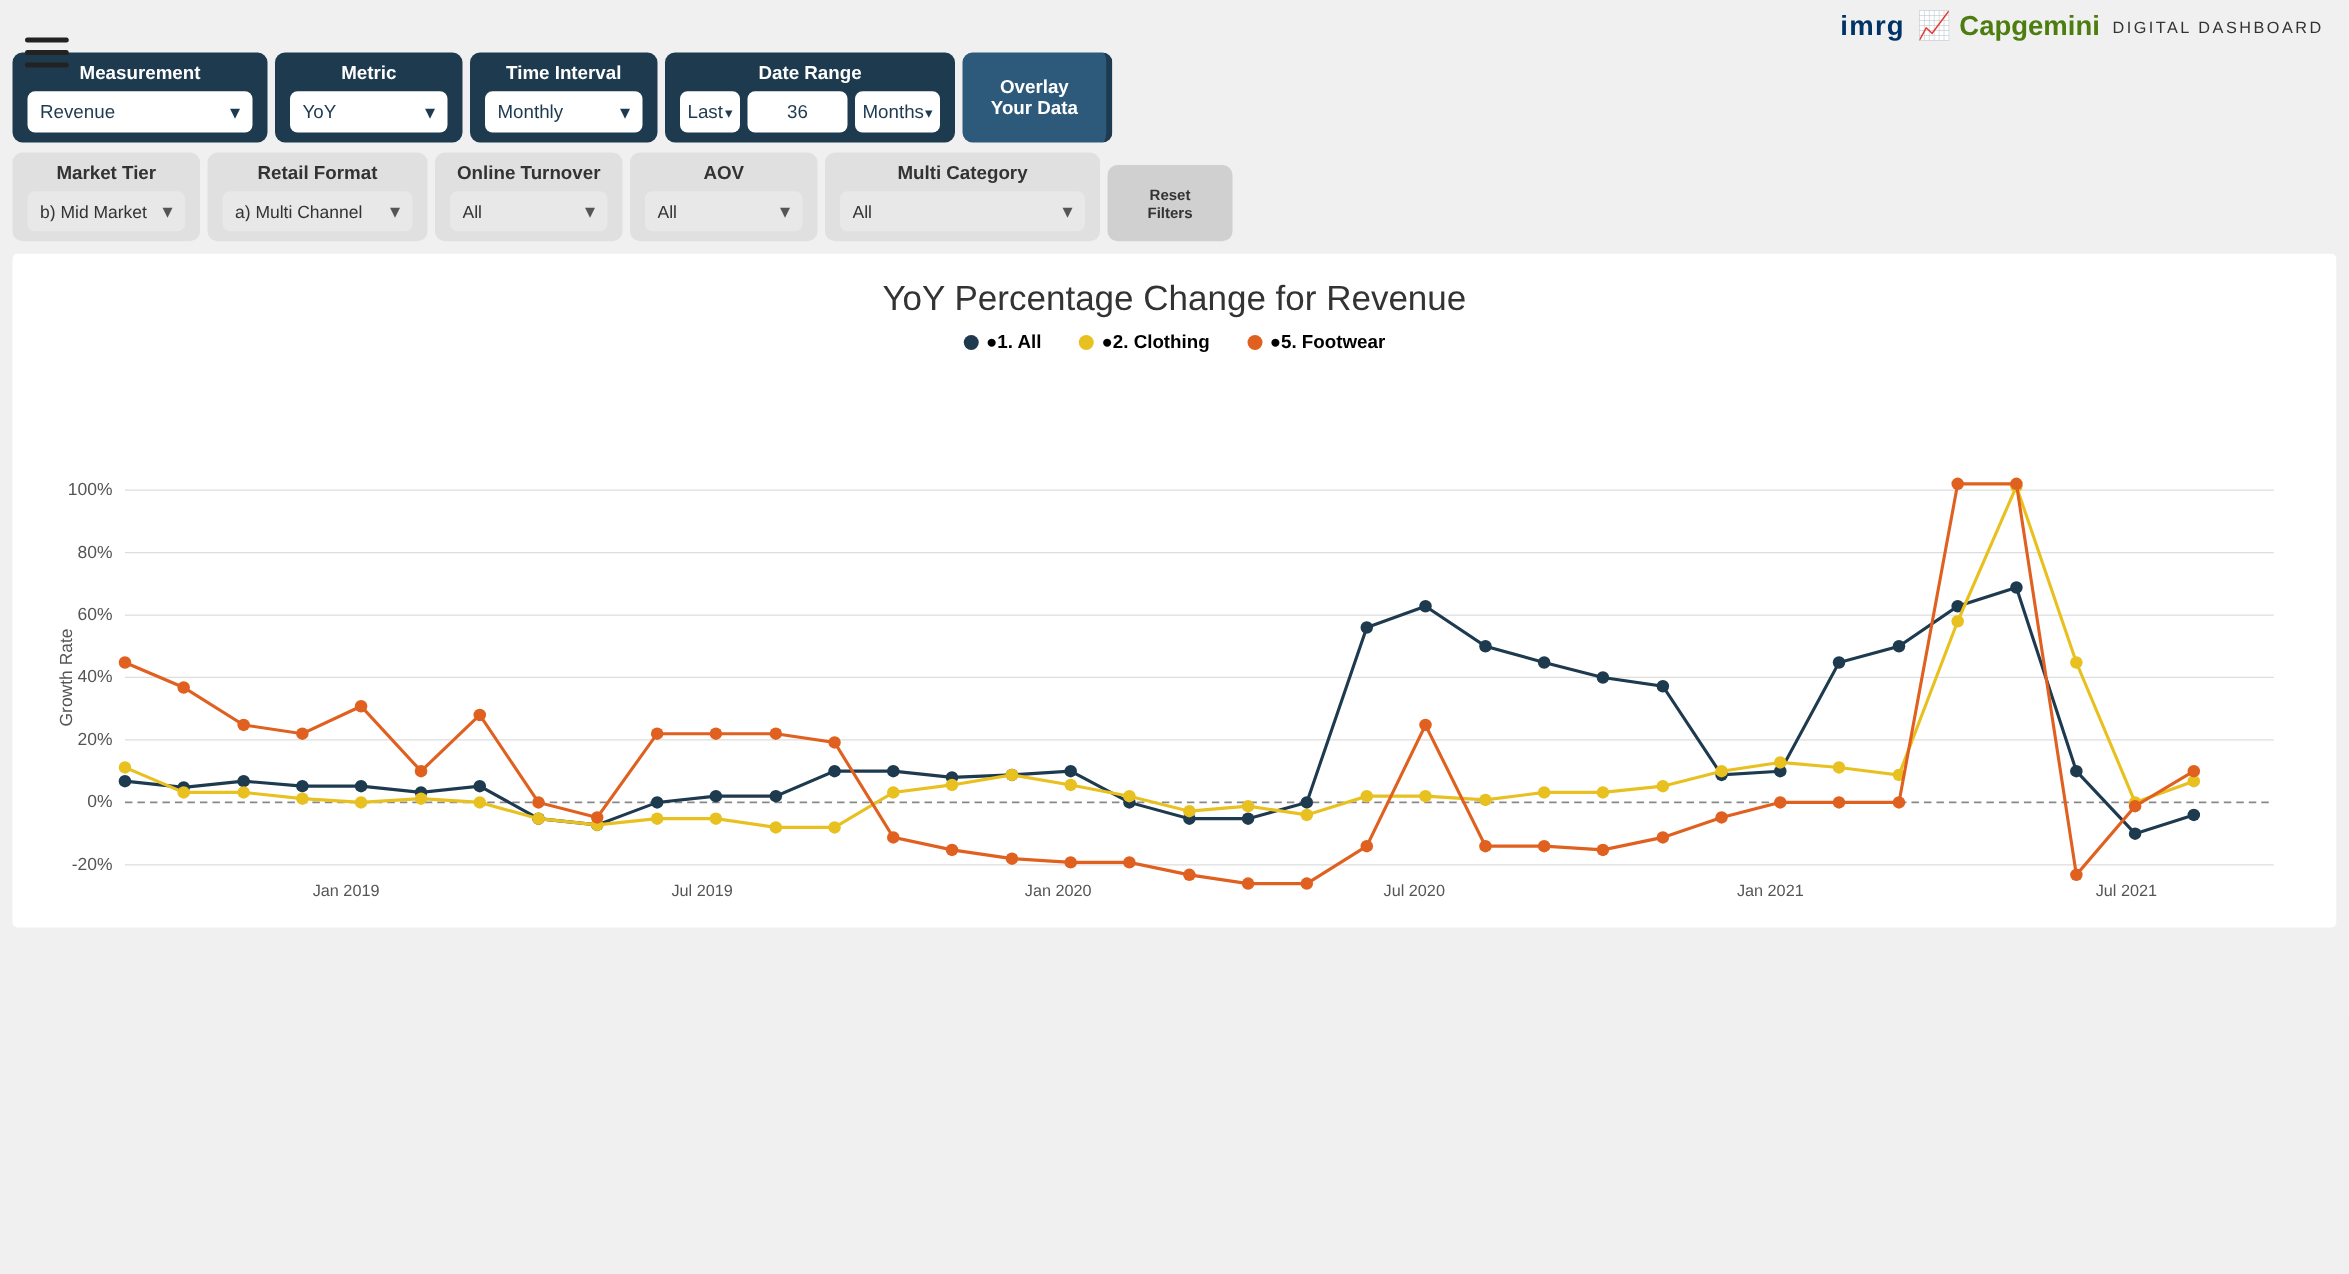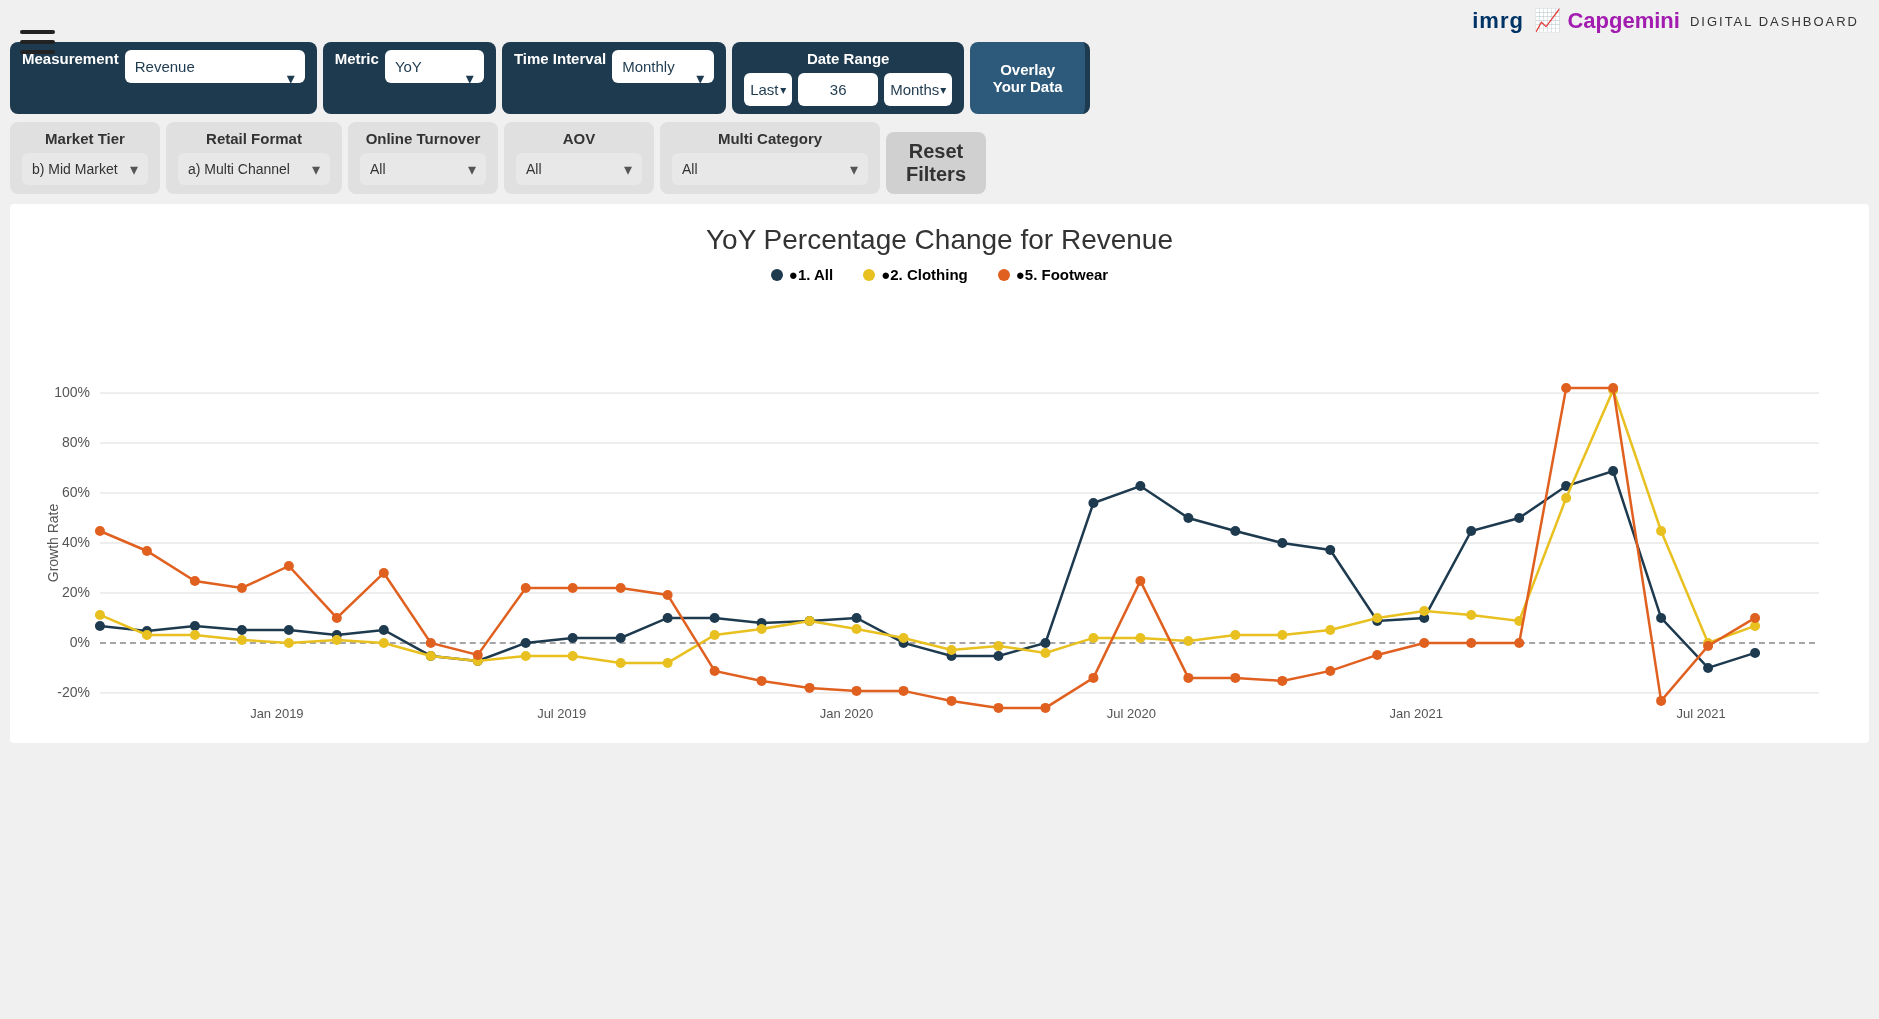--- a/index.html
+++ b/index.html
@@ -21,20 +21,21 @@
     
     .filter-row-top { display: flex; align-items: stretch; margin-bottom: 0; }
 
     .filter-group-dark {
       background: #1e3a4f;
       color: white;
       border-radius: 8px;
       padding: 8px 12px;
       margin-right: 6px;
       display: flex;
+      flex-direction: column;
       gap: 6px;
       min-width: 150px;
     }
     .filter-group-dark label { font-size: 15px; font-weight: 600; text-align: center; color: #fff; }
     .filter-select-wrapper { position: relative; }
     .filter-select-wrapper select {
       width: 100%;
       padding: 8px 30px 8px 10px;
       border: none;
       border-radius: 6px;
@@ -138,21 +139,21 @@
       color: #555;
       pointer-events: none;
     }
 
     
     .reset-btn {
       background: #d0d0d0;
       border: none;
       border-radius: 8px;
       padding: 8px 16px;
-      font-size: 20px;
+      font-size: 12px;
       font-weight: 600;
       cursor: pointer;
       color: #333;
       min-width: 100px;
       margin-top: 10px;
     }
 
     
     .chart-container {
       background: white;
@@ -184,21 +185,21 @@
 
 <div class="hamburger">
   <span></span>
     <span></span>
     <span></span>
 </div>
 
 <div class="header">
   <div class="logo-area">
     <span class="logo-imrg">imrg</span>
-    <span style="font-size:22px; color:#a21caf; font-weight: bold;">
+    <span style="font-size:22px; color:#4d7c0f; font-weight: bold;">
       📈 <span>Capgemini</span>
     </span>
     <div>
       <div class="logo-subtitle">DIGITAL DASHBOARD</div>
     </div>
   </div>
 </div>
 
 <div class="filter-container">
 

